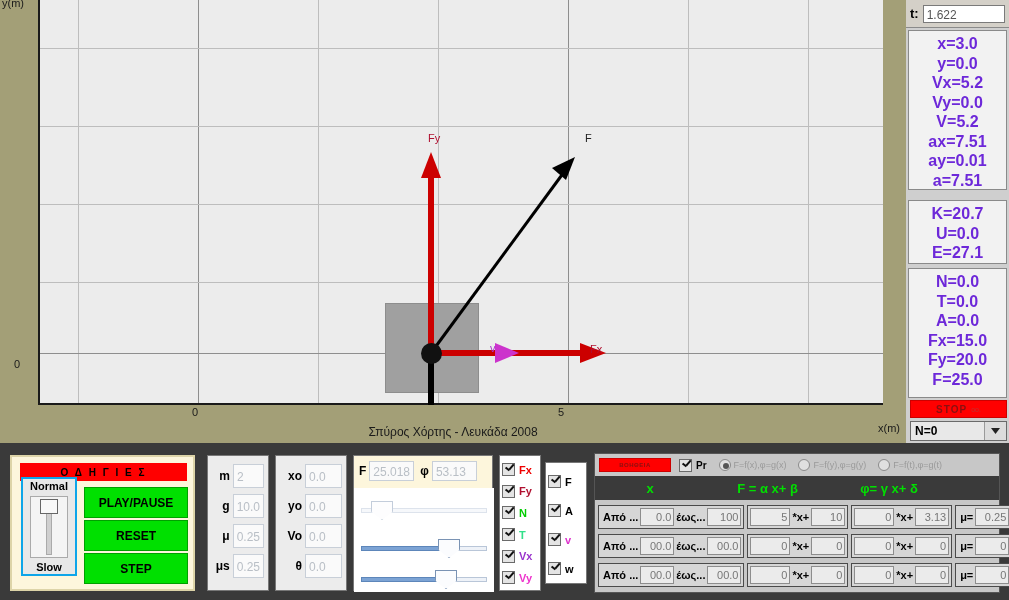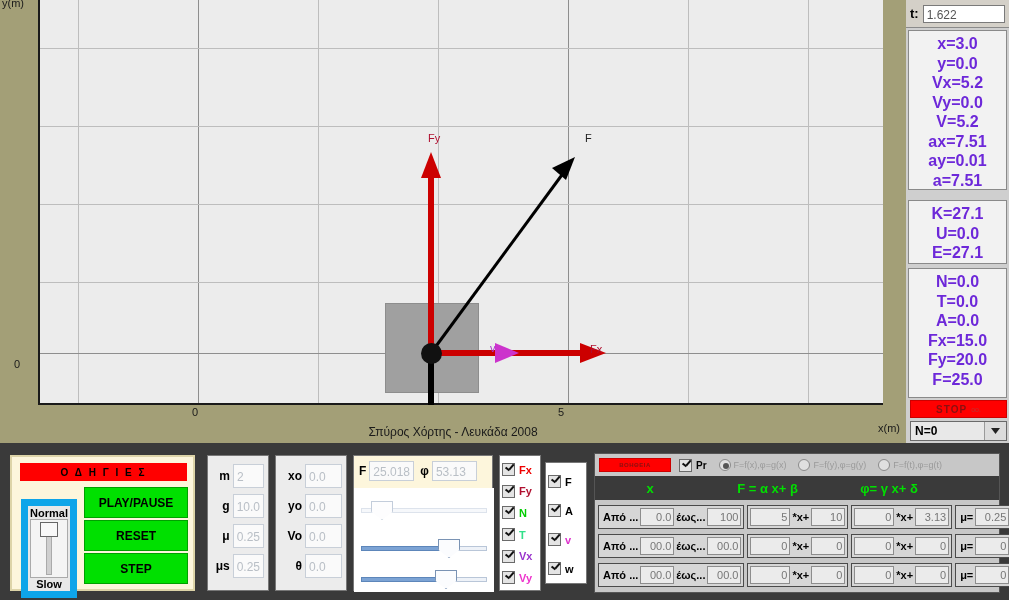--- a/index.html
+++ b/index.html
@@ -96,22 +96,22 @@
   #controls {
     position:absolute; left:10px; top:12px; width:185px; height:136px;
     background:#fdf6dc; border:2px solid #ddd4a8;
   }
   #odigies {
     position:absolute; left:8px; top:6px; width:167px; height:18px;
     background:#ff0000; display:flex; align-items:center; justify-content:center;
     font-size:10px; font-weight:bold; color:#000; letter-spacing:2px;
   }
   #speed-slider {
-    position:absolute; left:9px; top:42px; width:56px; height:99px;
-    background:#e8e8e8; border:7px solid #0ea5e9;
+    position:absolute; left:9px; top:20px; width:56px; height:99px;
+    background:#e8e8e8; border:2px solid #0ea5e9;
     display:flex; flex-direction:column; align-items:center; justify-content:space-between;
     padding:1px 0;
   }
   #speed-slider .cap { font-size:11px; font-weight:bold; color:#000; }
   #speed-track {
     position:relative; width:38px; height:62px; background:#f4f4f4;
     border:1px solid #aaa; display:flex; justify-content:center;
   }
   #speed-fill { position:absolute; left:50%; margin-left:-3px; top:4px; bottom:2px; width:6px; background:#cfcfcf; border:1px solid #aaa; }
   #speed-knob {
@@ -309,21 +309,21 @@
     <div>y=0.0</div>
     <div>Vx=5.2</div>
     <div>Vy=0.0</div>
     <div>V=5.2</div>
     <div>ax=7.51</div>
     <div>ay=0.01</div>
     <div>a=7.51</div>
   </div>
 
   <div class="readout-box" id="box-energy">
-    <div>K=27.1</div>
+    <div>K=20.7</div>
     <div>U=0.0</div>
     <div>E=27.1</div>
   </div>
 
   <div class="readout-box" id="box-forces">
     <div>N=0.0</div>
     <div>T=0.0</div>
     <div>A=0.0</div>
     <div>Fx=15.0</div>
     <div>Fy=20.0</div>

